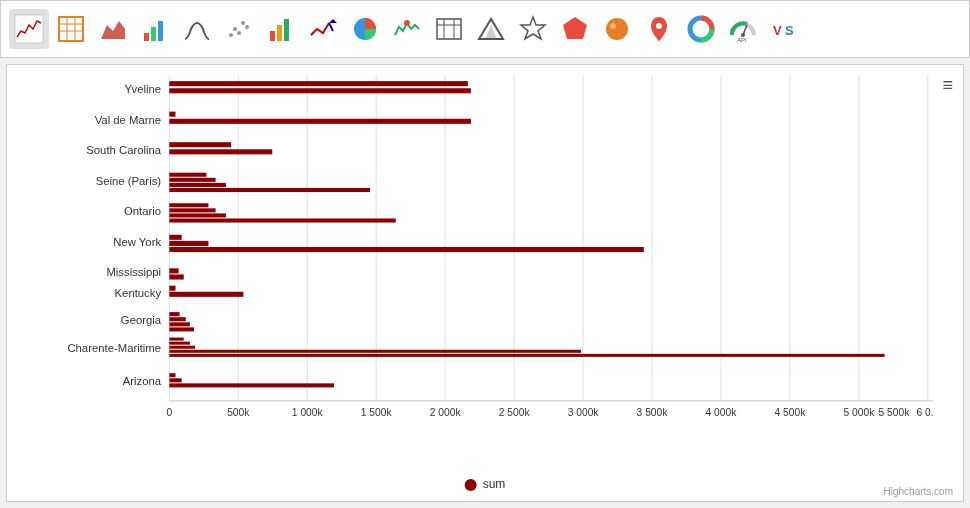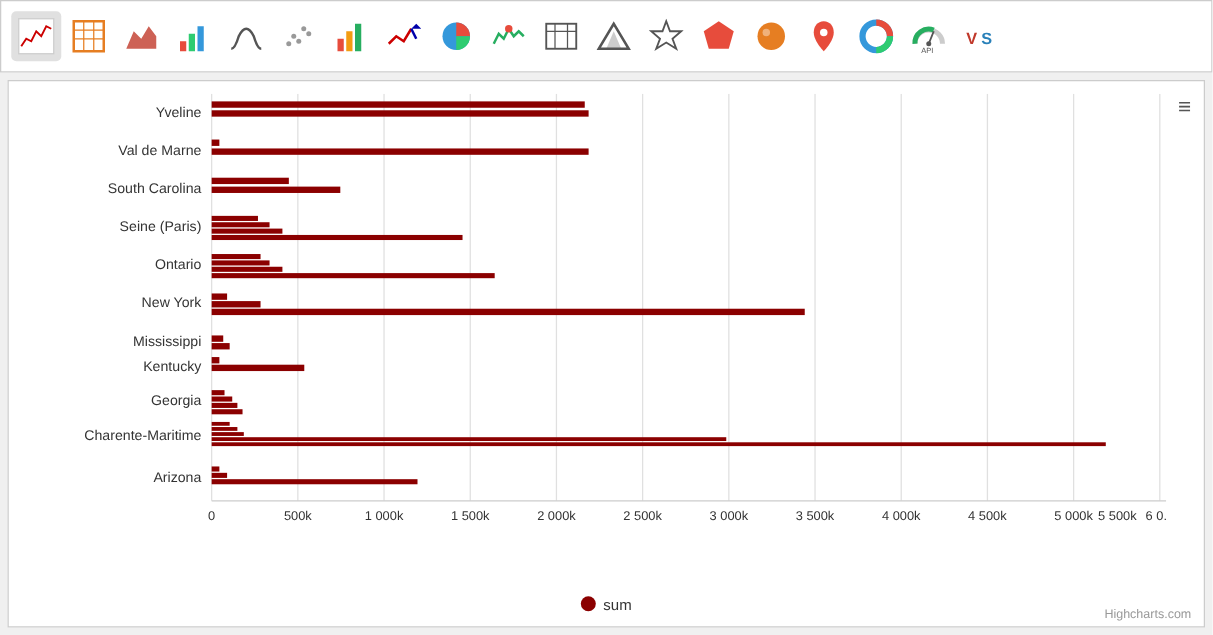--- a/index.html
+++ b/index.html
@@ -46,21 +46,21 @@
       color: #555;
     }
 
     
     #legend {
       position: absolute;
       bottom: 10px;
       left: 50%;
       transform: translateX(-50%);
       display: flex;
-      align-items: flex-start;
+      align-items: flex-end;
       gap: 6px;
       font-size: 12px;
       color: #333;
     }
     .legend-dot {
       width: 12px;
       height: 12px;
       border-radius: 50%;
       background: #8b0000;
     }

